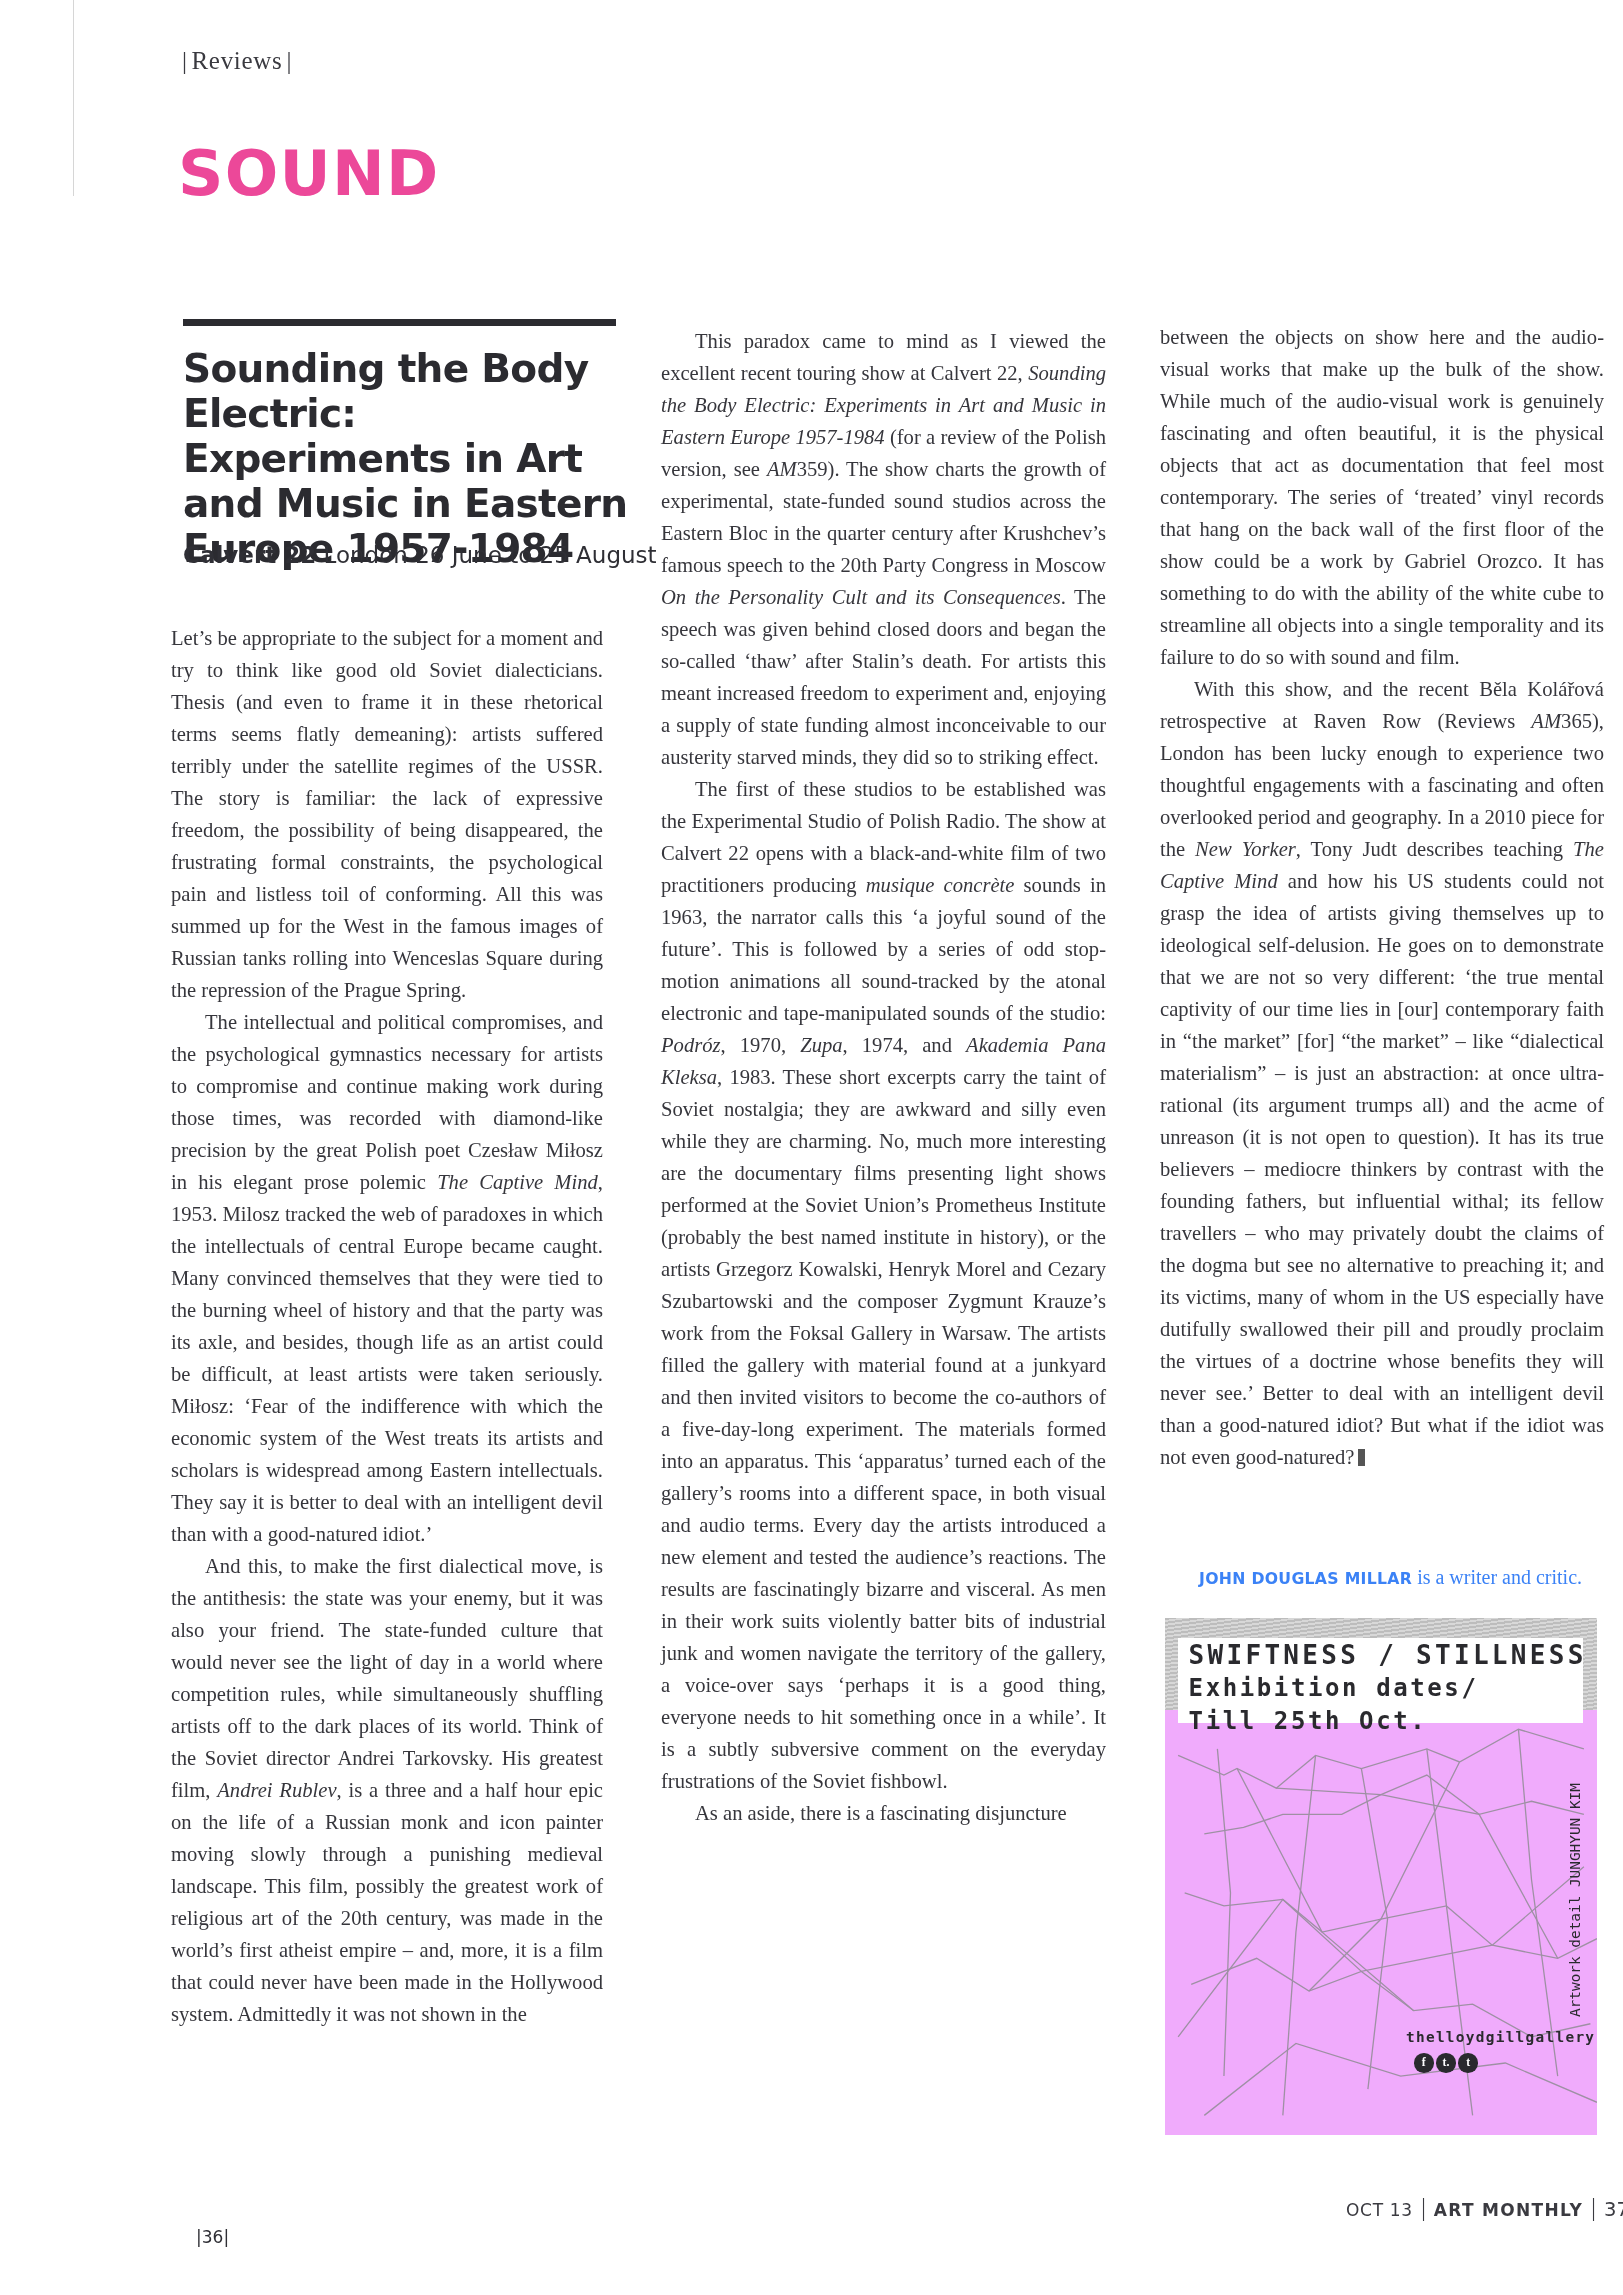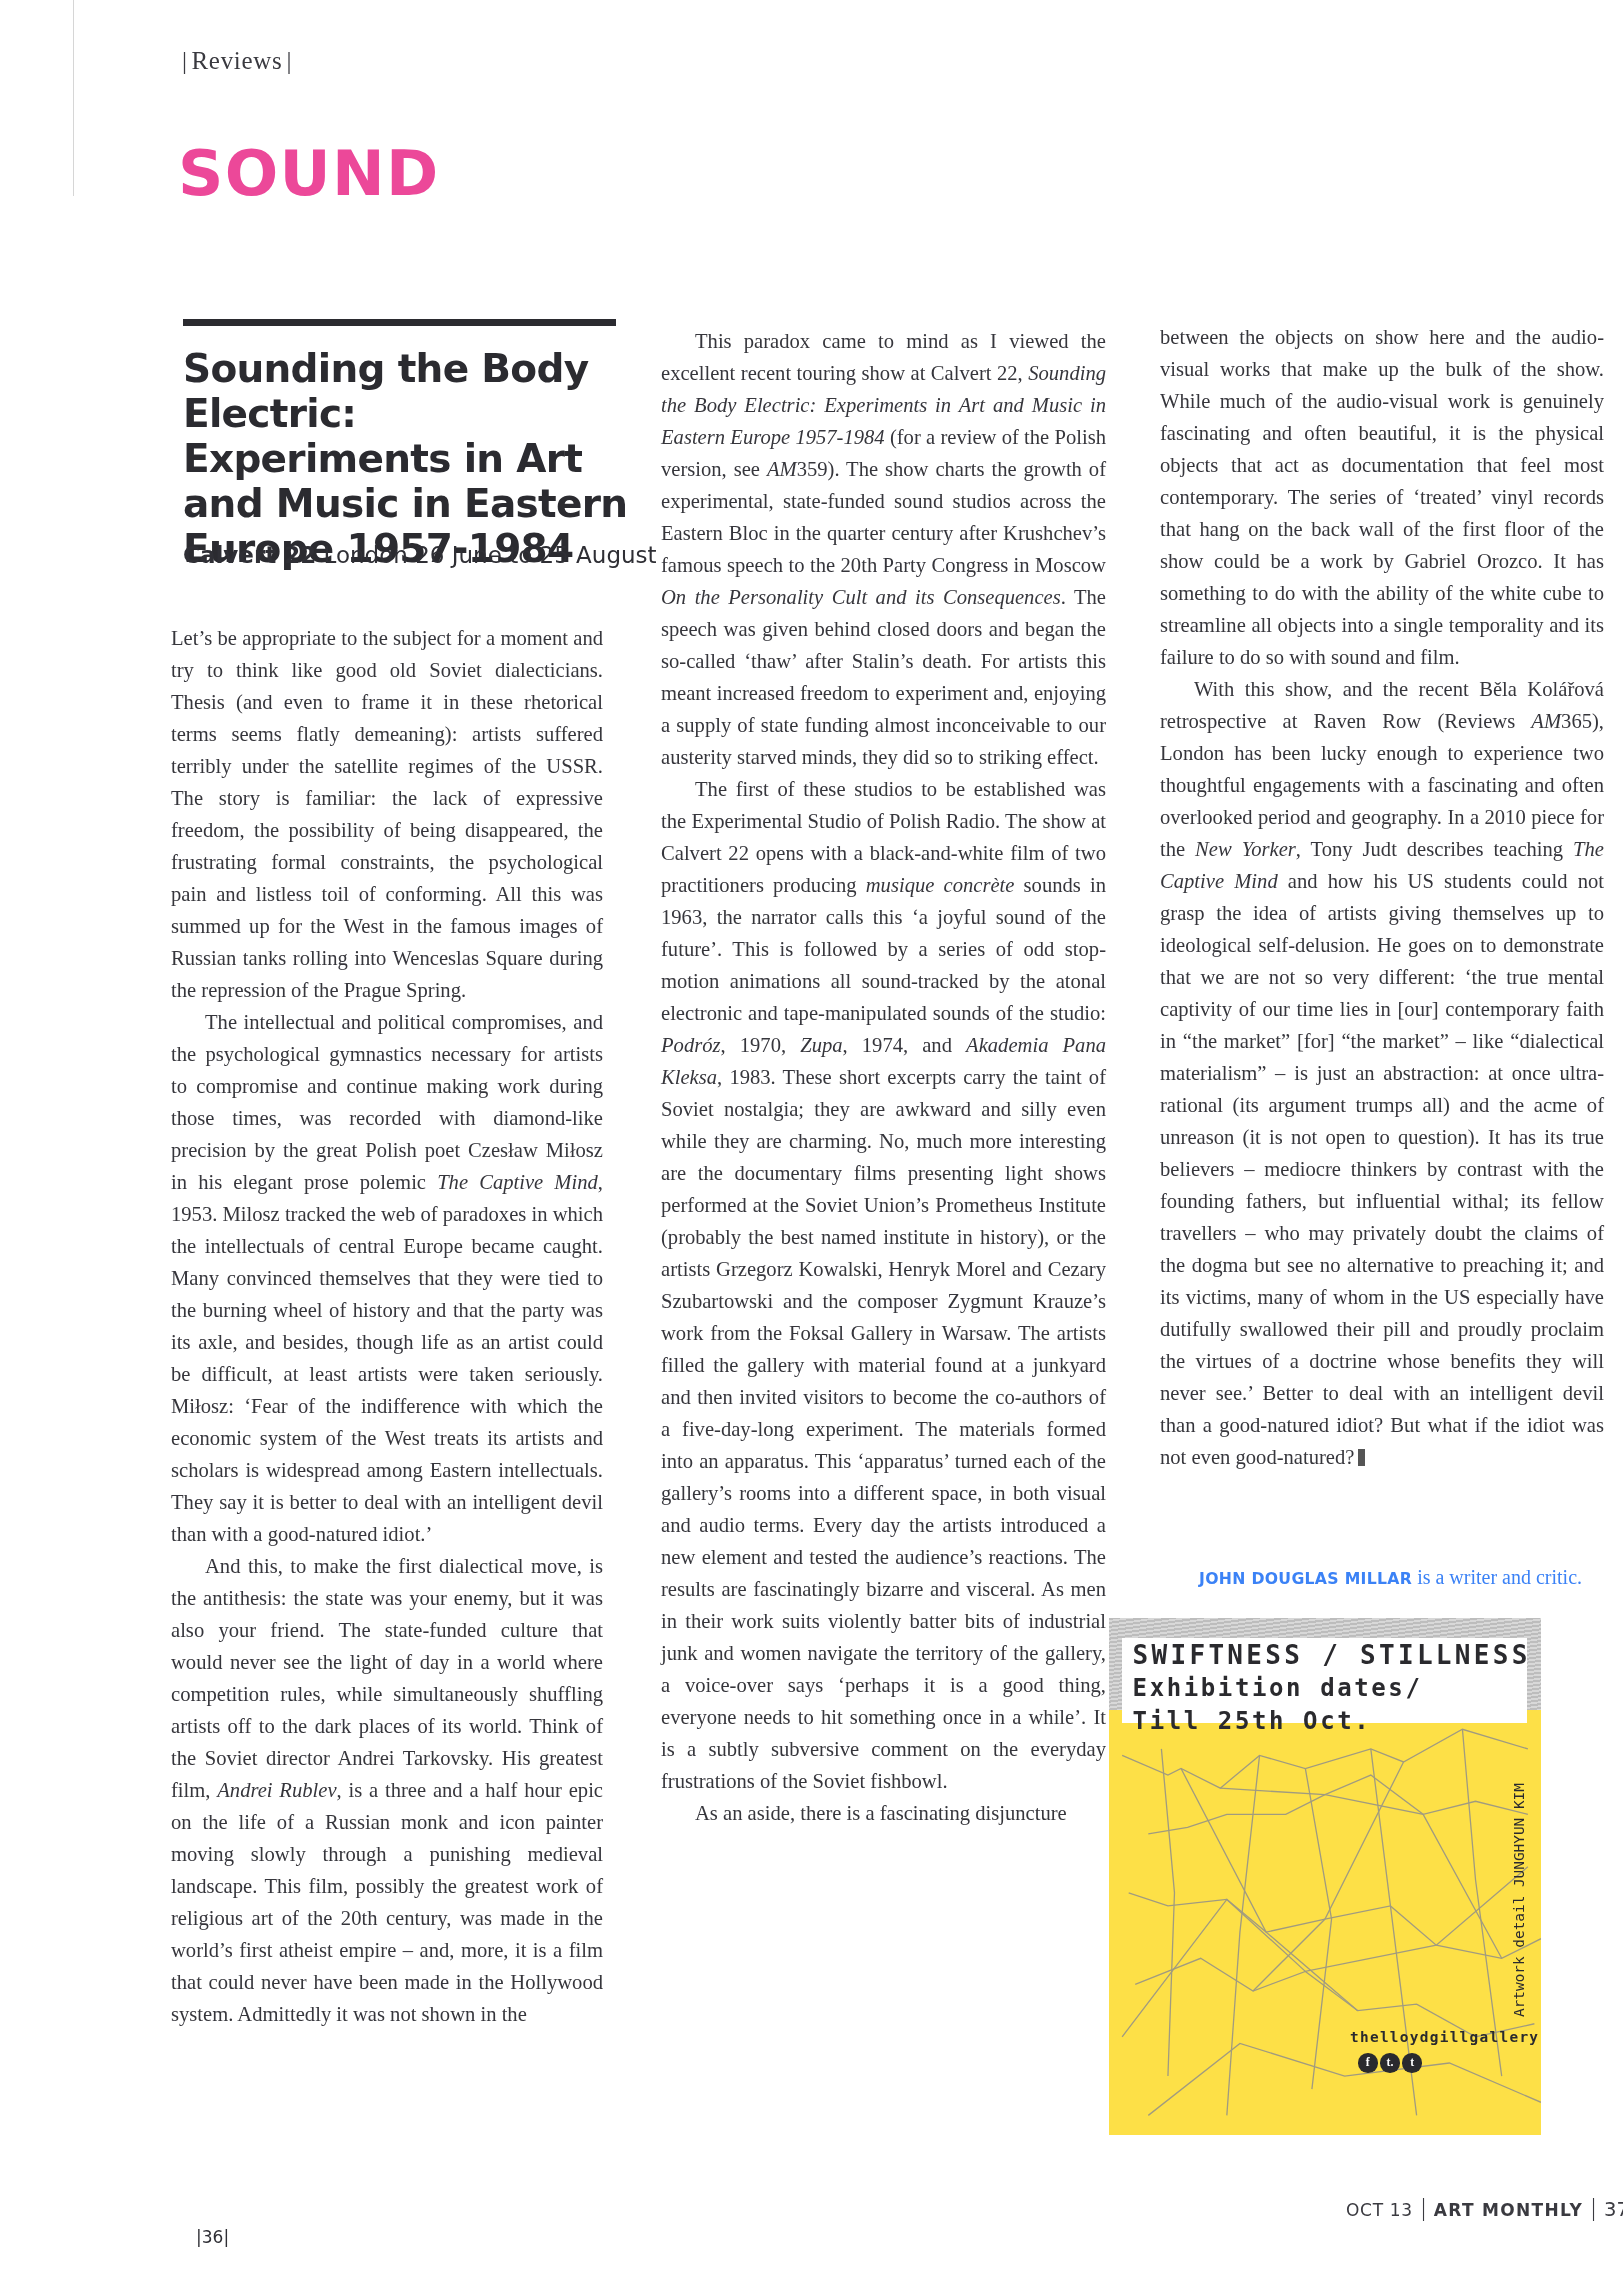--- a/index.html
+++ b/index.html
@@ -24,21 +24,21 @@
 
   .b1 { position:absolute; left:171px; top:622px; width:432px; }
   .b2 { position:absolute; left:661px; top:325px; width:445px; }
   .b3 { position:absolute; left:1160px; top:321px; width:444px; }
 
   .endmark { display:inline-block; width:6.5px; height:17px; background:#555; vertical-align:-2px; margin-left:3.9px; }
 
   .bio { position:absolute; left:1199px; top:1566px; font-size:20px; color:#3b82f6; }
   .bio .name { font-size:15.7px; font-weight:bold; letter-spacing:0.3px; }
 
-  .ad { position:absolute; left:1109px; top:1618px; width:432px; height:517px; background:#fde047; overflow:hidden; }
+  .ad { position:absolute; left:1165px; top:1618px; width:432px; height:517px; background:#f0abfc; overflow:hidden; }
   .ad .grain { position:absolute; left:0; top:0; width:432px; height:92px; background:repeating-linear-gradient(172deg,#bdbdbd 0 2px,#d8d8d8 2px 3.9px); }
   .ad .web { position:absolute; left:0; top:0; }
   .ad .whitebox { position:absolute; left:13px; top:19.6px; width:405px; height:85px; background:#fff; }
   .ad .ad-title { position:absolute; left:23.6px; top:22px; font-size:26px; font-weight:bold; letter-spacing:3.3px; color:#2a2a2e; }
   .ad .ad-line2, .ad .ad-line3 { position:absolute; left:23.6px; font-size:24px; font-weight:bold; letter-spacing:2.6px; color:#2a2a2e; }
   .ad .ad-line2 { top:56px; }
   .ad .ad-line3 { top:89px; }
   .ad .credit { position:absolute; left:419px; top:268px; transform-origin:left top; transform:rotate(-90deg) translate(-131px,-17px); font-size:14.4px; color:#2a2a2e; white-space:nowrap; }
   .ad .url { position:absolute; left:241px; top:411px; font-size:14.4px; font-weight:bold; letter-spacing:1.3px; color:#2a2a2e; }
   .ad .social { position:absolute; left:249px; top:435px; display:flex; gap:2.6px; }

